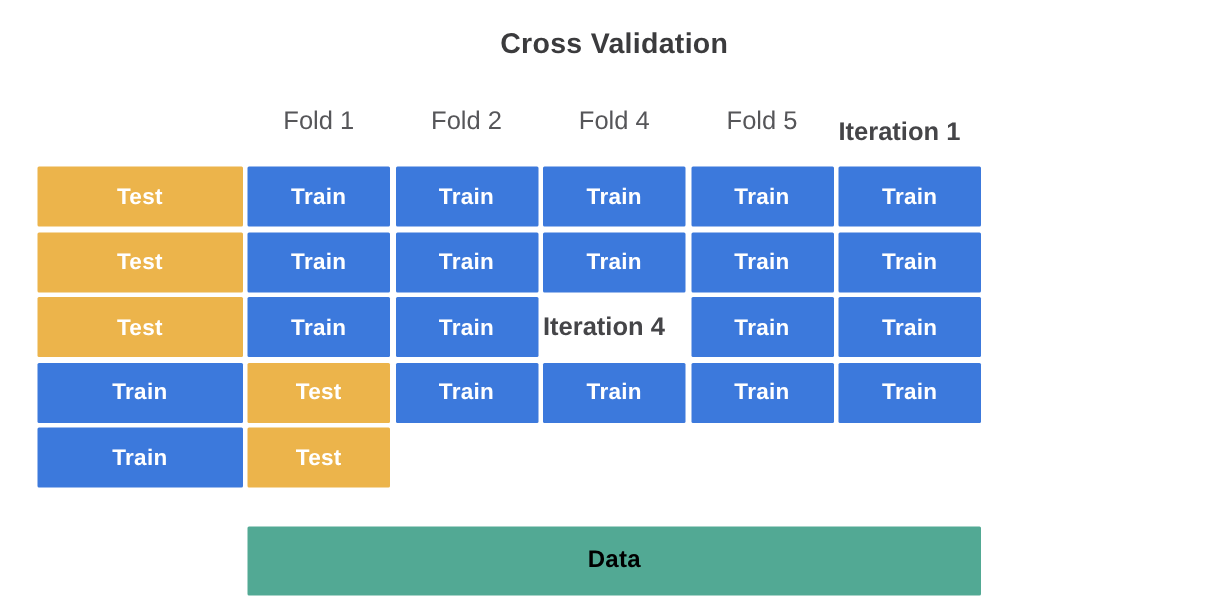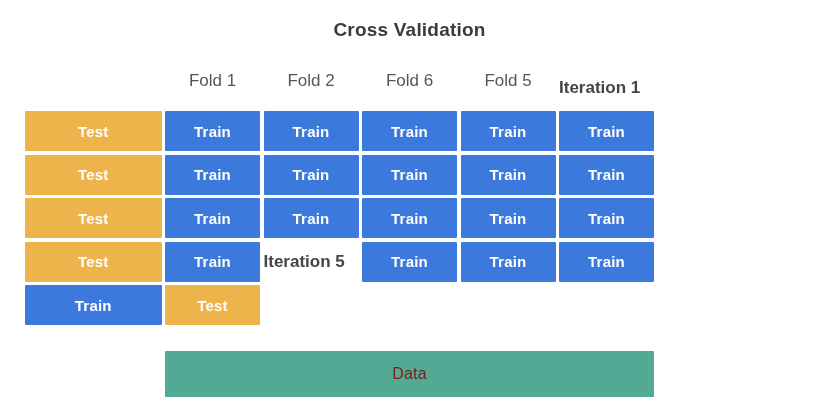--- a/index.html
+++ b/index.html
@@ -61,43 +61,43 @@
   }
   .cell.train { background: var(--color-train, #3C79DC); }
   .cell.test  { background: var(--color-test,  #ECB44B); }
   .data-bar {
     position: absolute;
     left: 165px;
     top: 351px;
     width: 489px;
     height: 46px;
     background: var(--color-data, #52A994);
-    color: #7f1d1d;
-    font-weight: 400;
+    color: #000000;
+    font-weight: 700;
     font-size: 16px;
     letter-spacing: 0.2px;
     display: flex;
     align-items: center;
     justify-content: center;
     border-radius: 1px;
   }
 </style>
 </head>
 <body>
 
 <div class="canvas">
 
   <div class="title">Cross Validation</div>
 
   <div class="grid">
 
     <div class="corner"></div>
     <div class="fold-header">Fold 1</div>
     <div class="fold-header">Fold 2</div>
-    <div class="fold-header">Fold 6</div>
+    <div class="fold-header">Fold 4</div>
     <div class="fold-header">Fold 5</div>
 
     <div class="iter-label">Iteration 1</div>
     <div class="cell test">Test</div>
     <div class="cell train">Train</div>
     <div class="cell train">Train</div>
     <div class="cell train">Train</div>
     <div class="cell train">Train</div>
 
     <div class="cell train">Train</div>
@@ -105,27 +105,27 @@
     <div class="cell train">Train</div>
     <div class="cell train">Train</div>
     <div class="cell train">Train</div>
 
     <div class="cell train">Train</div>
     <div class="cell train">Train</div>
     <div class="cell test">Test</div>
     <div class="cell train">Train</div>
     <div class="cell train">Train</div>
 
+    <div class="iter-label">Iteration 4</div>
     <div class="cell train">Train</div>
     <div class="cell train">Train</div>
     <div class="cell train">Train</div>
     <div class="cell test">Test</div>
     <div class="cell train">Train</div>
 
-    <div class="iter-label">Iteration 5</div>
     <div class="cell train">Train</div>
     <div class="cell train">Train</div>
     <div class="cell train">Train</div>
     <div class="cell train">Train</div>
     <div class="cell test">Test</div>
   </div>
 
   <div class="data-bar">Data</div>
 
 </div>

